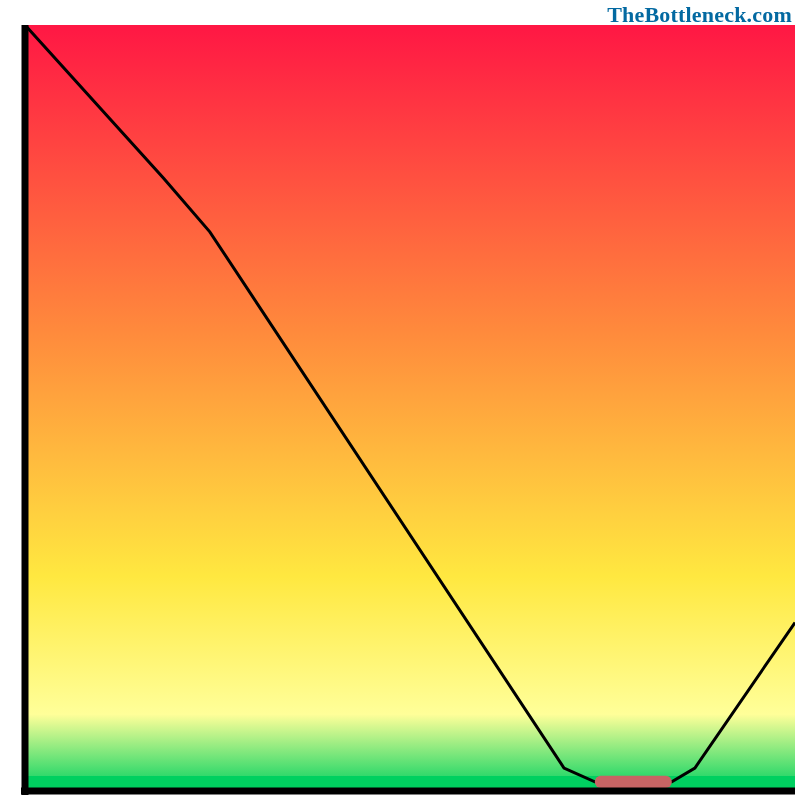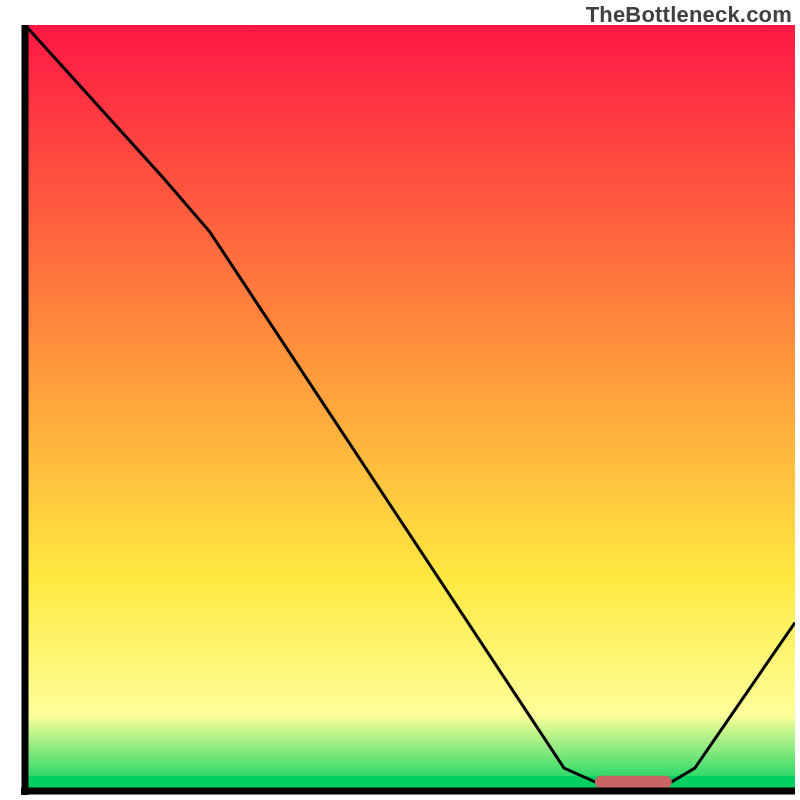--- a/index.html
+++ b/index.html
@@ -2,24 +2,24 @@
 <html><head>
 <meta charset="utf-8">
 <style>
   * { margin: 0; padding: 0; box-sizing: border-box; }
   html, body { width: 800px; height: 800px; overflow: hidden; background: #fff; }
   .wrap { position: relative; width: 800px; height: 800px; }
   .credit {
     position: absolute;
     top: 2px;
     right: 8px;
-    font-family: Liberation Sans, sans-serif;
+    font-family: Liberation Serif, serif;
     font-size: 22px;
     font-weight: bold;
-    color: #404040;
+    color: #0369a1;
     letter-spacing: 0.2px;
   }
   svg.chart {
     position: absolute;
     left: 21px;
     top: 25px;
     width: 774px;
     height: 770px;
     display: block;
   }

